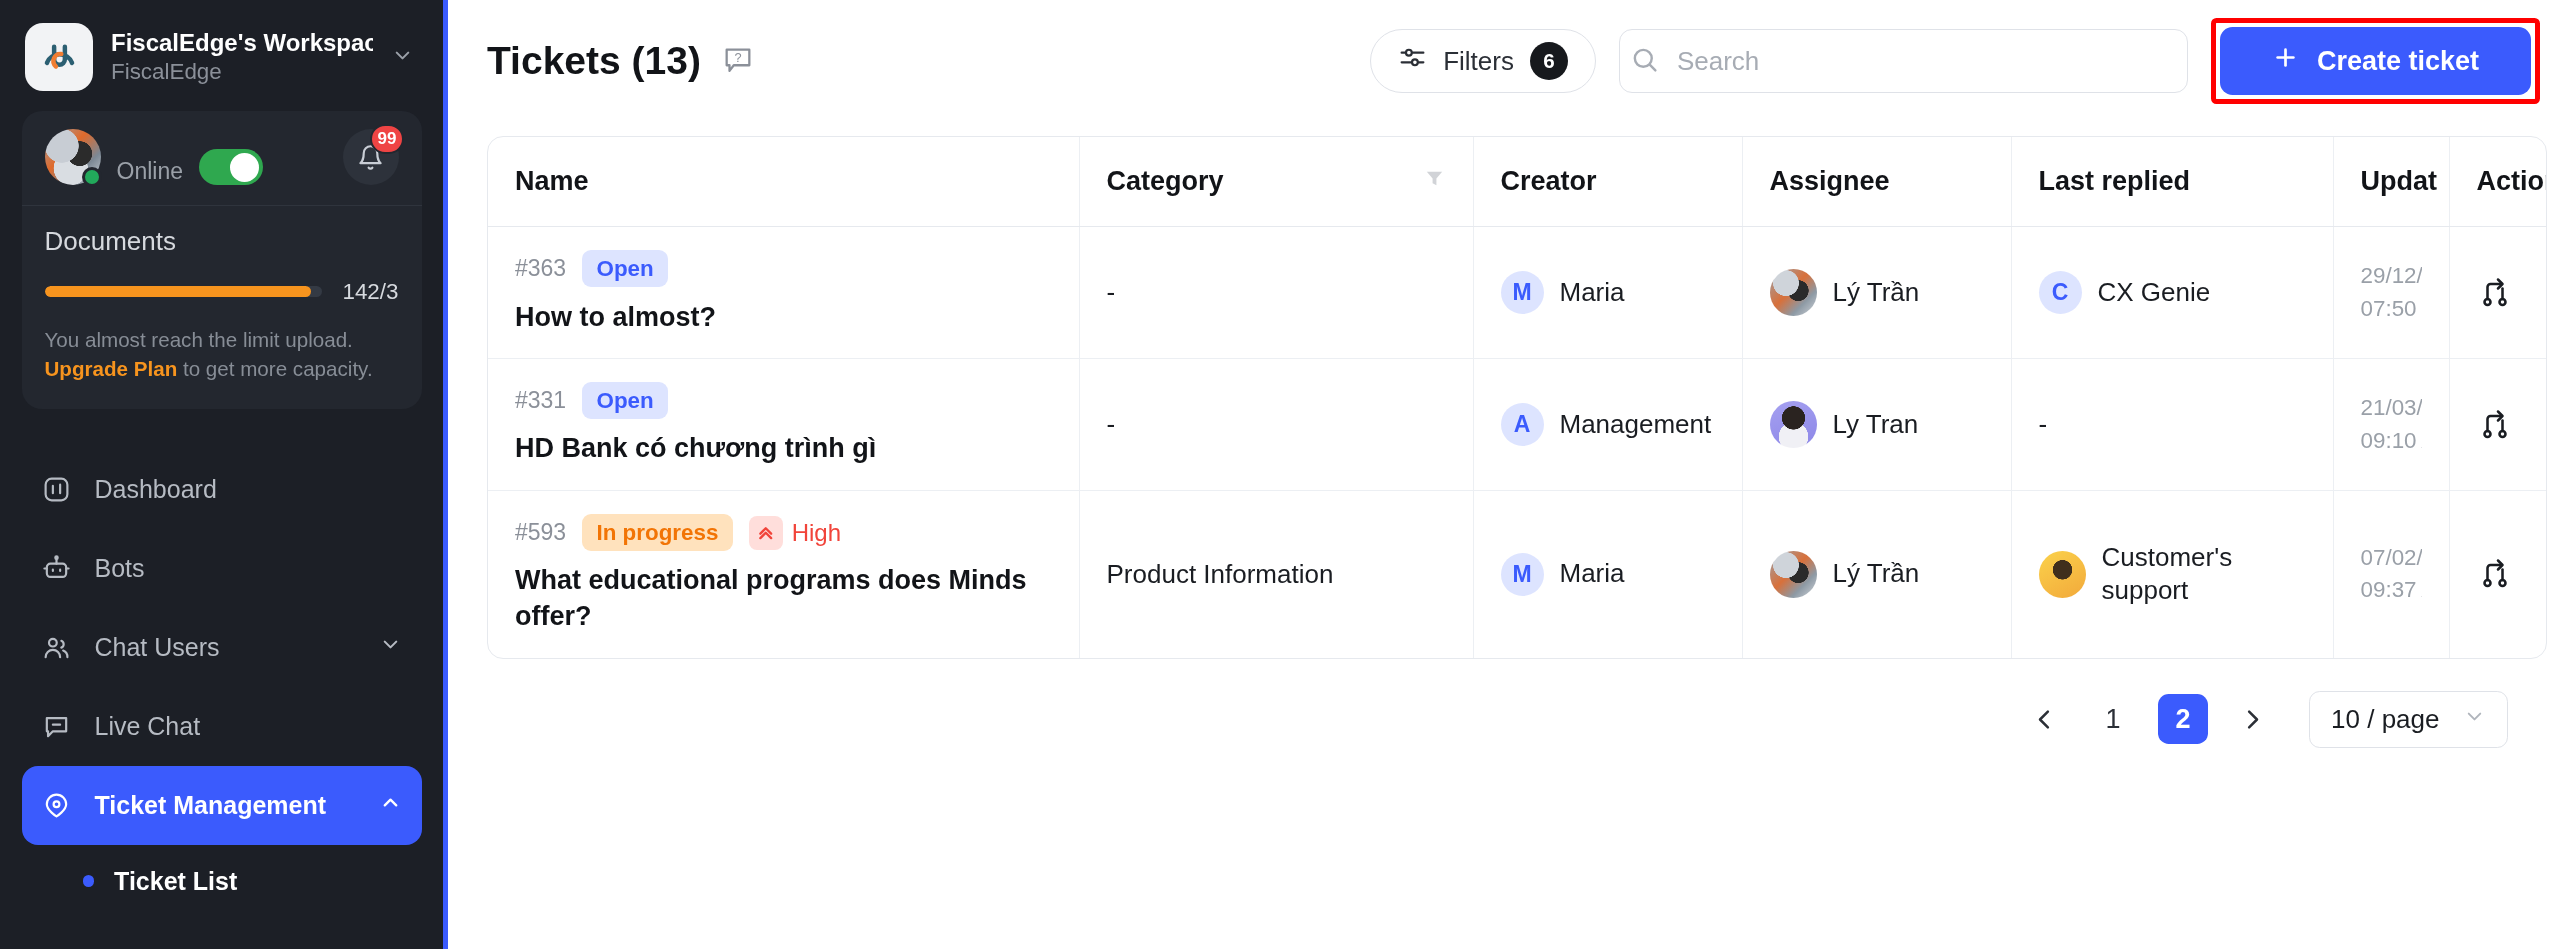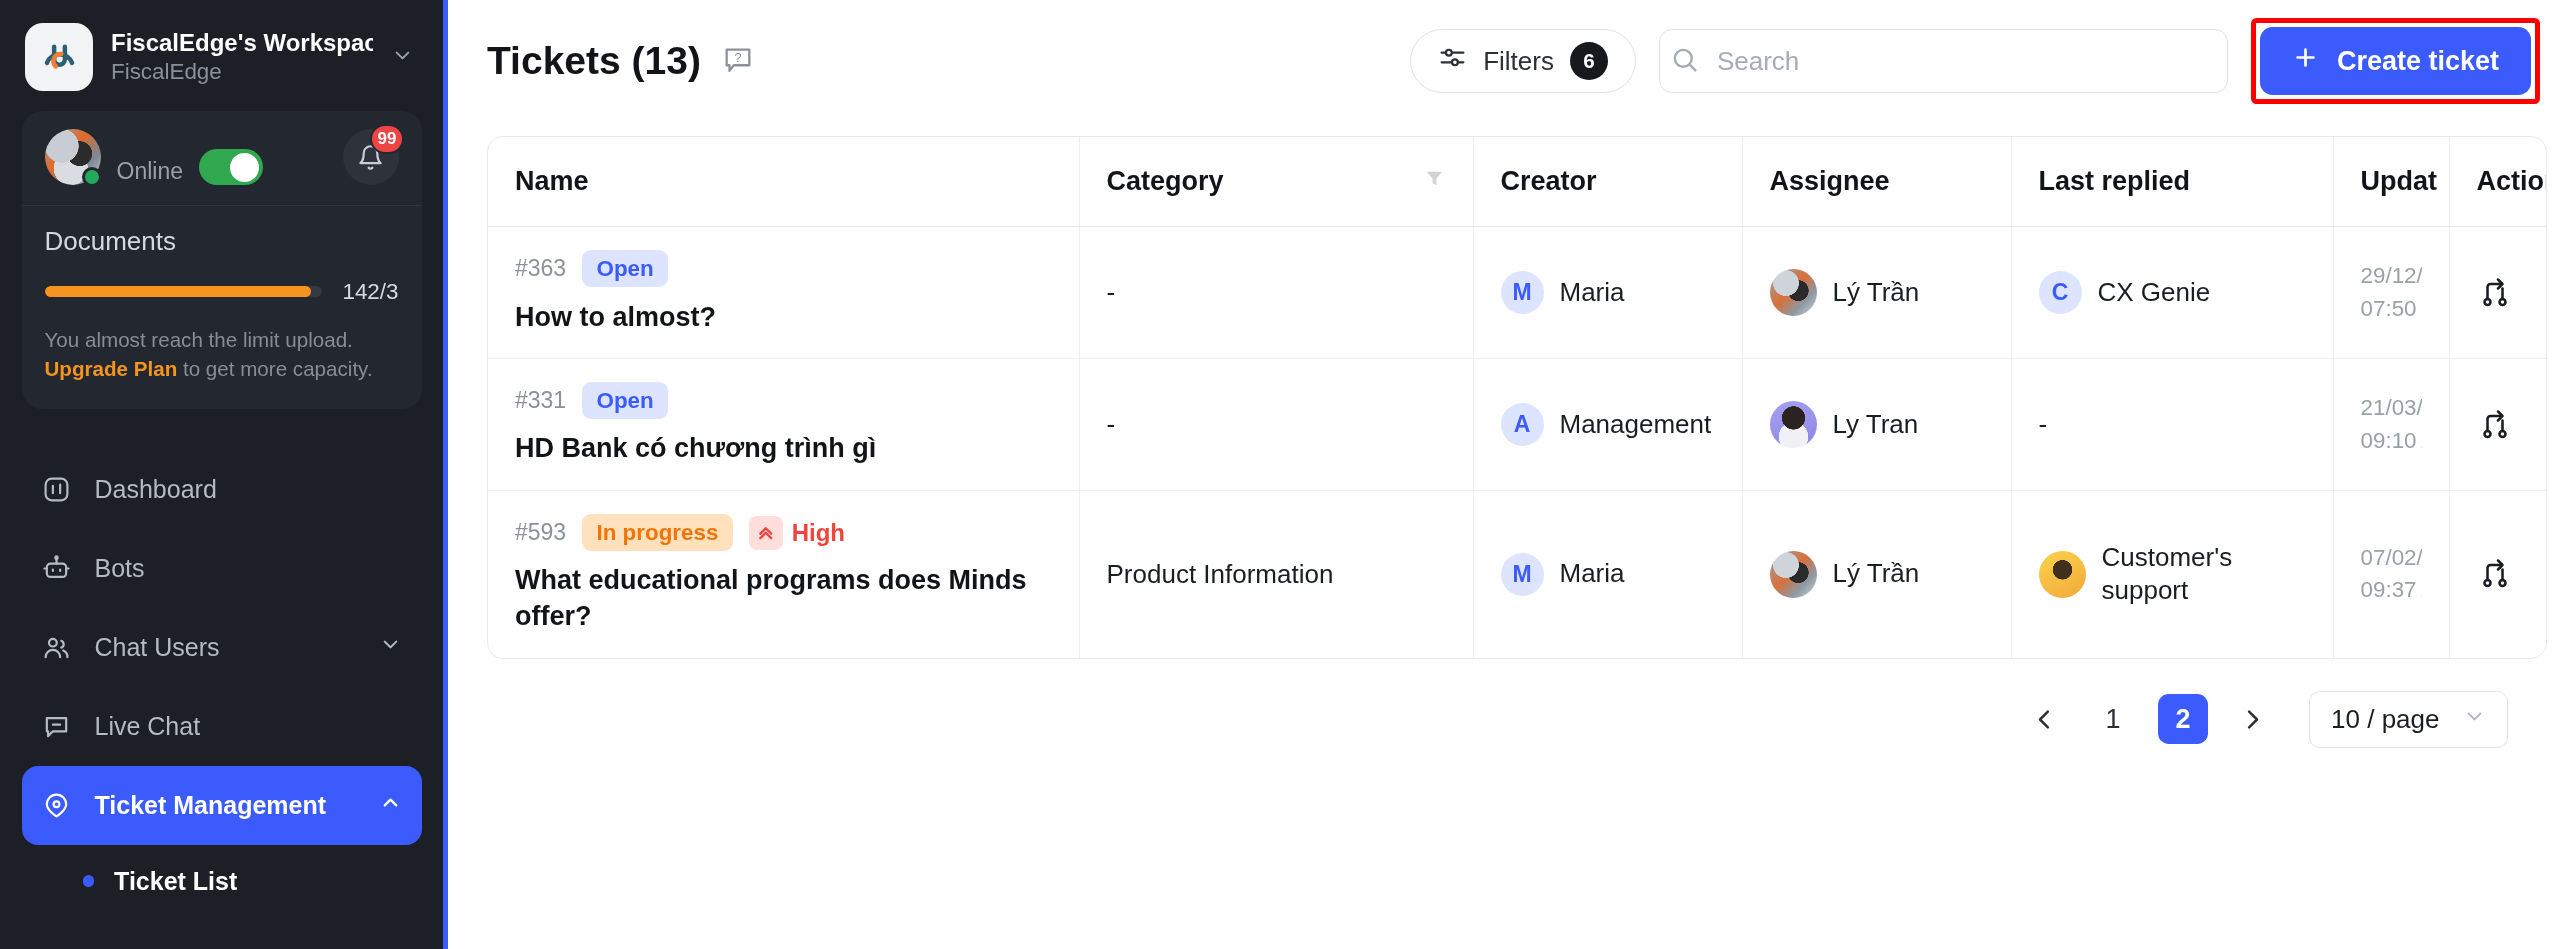--- a/index.html
+++ b/index.html
@@ -143,21 +143,21 @@
     font-family: "Liberation Sans", sans-serif; width: 100%; background: transparent;
   }
   .search-input::placeholder { color: #a7acb4; }
   .create-wrap { position: relative; padding: 9px; }
   .create-highlight {
     position: absolute; inset: 0; border: 5.4px solid #ff0000; border-radius: 5.4px;
     pointer-events: none;
   }
   .create-btn {
     height: 68px; border-radius: 12.5px; background: #3b5bfd; color: #fff;
-    display: flex; align-items: center; gap: 18px; padding: 0 32px;
+    display: flex; align-items: center; gap: 18px; padding: 0 52px;
     font-size: 27px; font-weight: bold; border: none;
     font-family: "Liberation Sans", sans-serif; white-space: nowrap;
   }
 
   
   .table-wrap {
     margin: 14.3px 0 0 39px; width: 2060px;
     border: 0.9px solid #e6e9ee; border-radius: 16px; overflow: hidden;
     background: #fff;
   }
@@ -188,21 +188,21 @@
 
   .name-top { display: flex; align-items: center; gap: 16px; margin-bottom: 12.5px; flex-wrap: wrap;}
   .tick-id { color: #8b9099; font-size: 23px; }
   .chip {
     border-radius: 9px; padding: 5.4px 14.3px; font-size: 22.4px; font-weight: bold;
   }
   .chip-open { background: #dde4ff; color: #3b5bfd; }
   .chip-prog { background: #ffe2bd; color: #f27405; }
   .prio {
     display: flex; align-items: center; gap: 9px;
-    color: #f1443a; font-size: 24px; font-weight: bold;
+    color: #f1443a; font-size: 24px;
   }
   .prio-ic {
     background: #ffdedb; border-radius: 8px; width: 34px; height: 34px;
     display: flex; align-items: center; justify-content: center;
   }
   .name-main { font-size: 27px; font-weight: bold; color: #121418; line-height: 1.32; }
 
   .person { display: flex; align-items: center; gap: 16px; }
   .ava-letter {
     width: 43px; height: 43px; border-radius: 50%;

